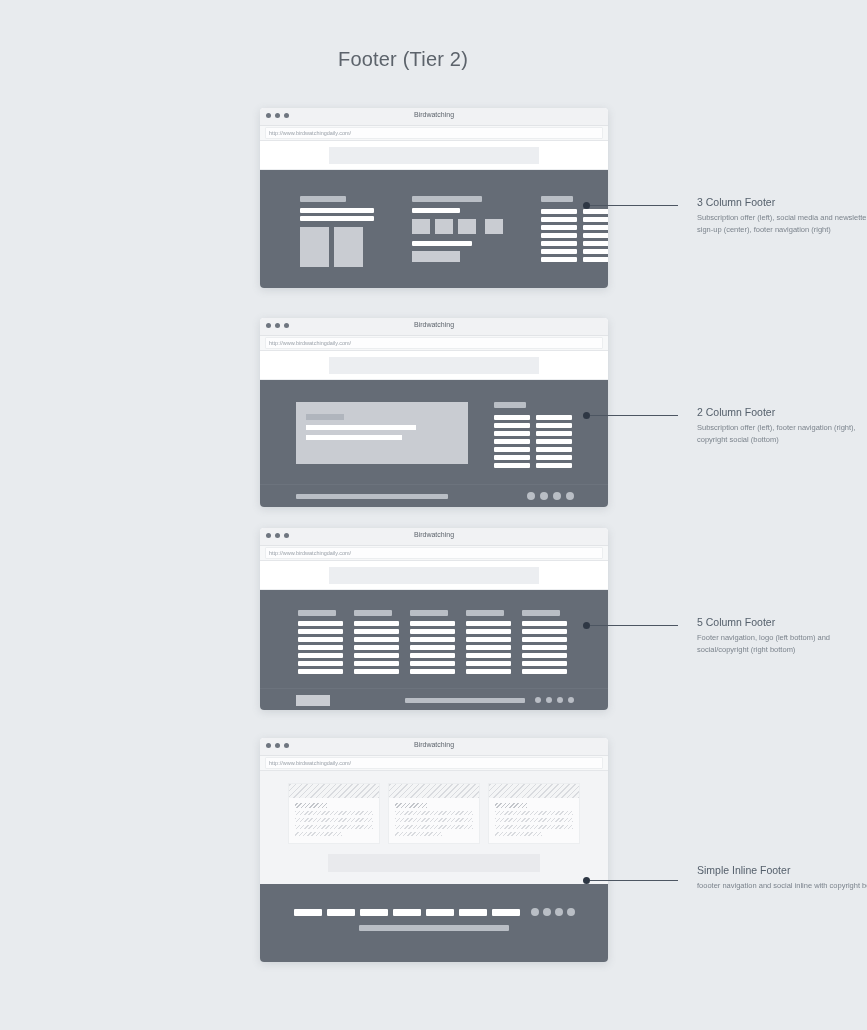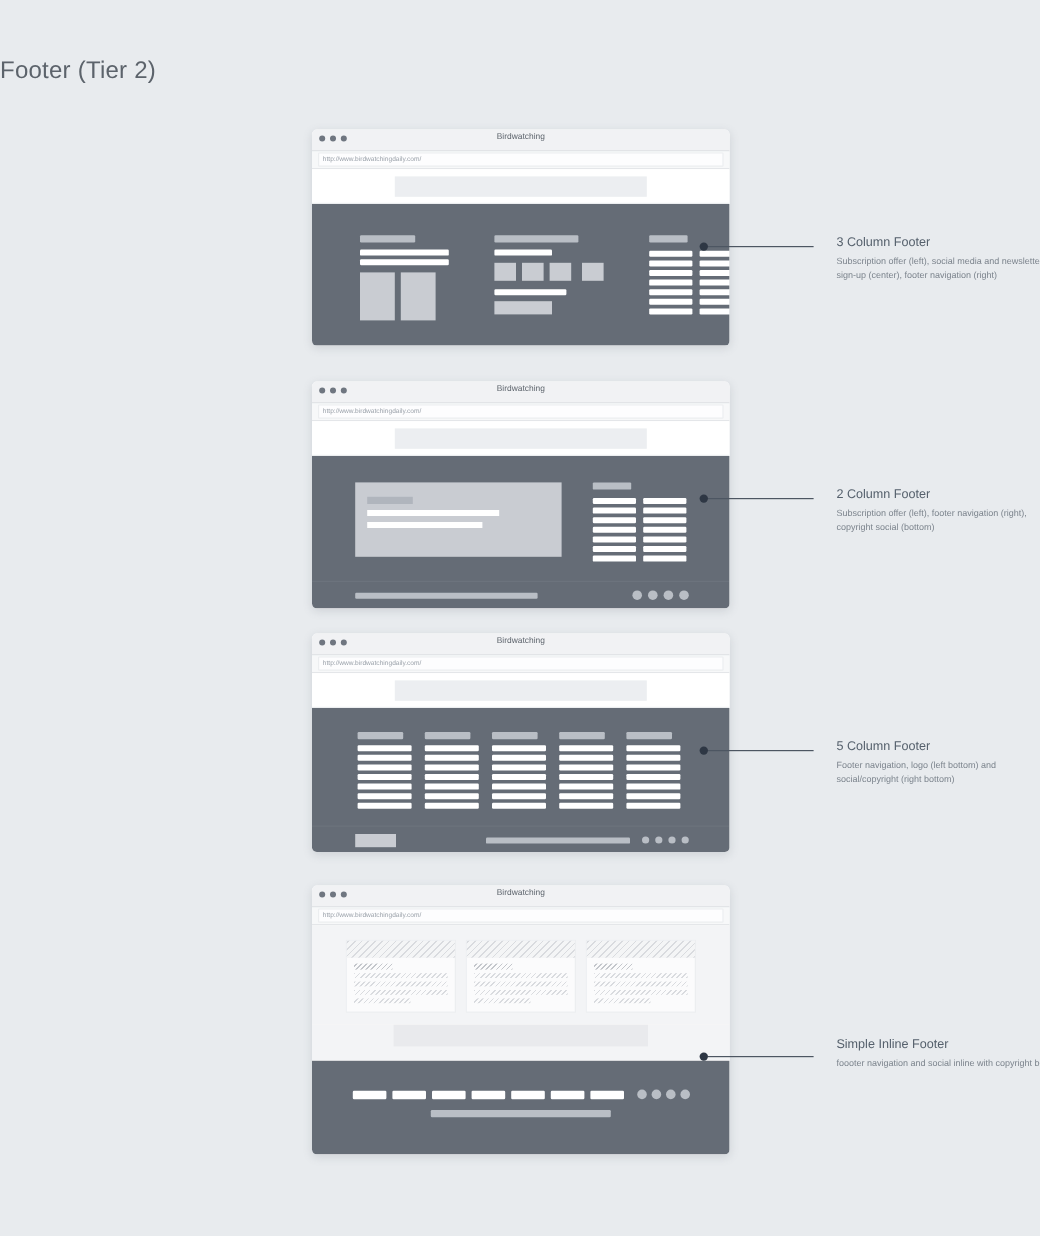--- a/index.html
+++ b/index.html
@@ -14,20 +14,21 @@
     position: relative;
     overflow: hidden;
   }
 
   
   .page-title {
     position: absolute;
     top: 48px;
     left: 0;
     width: 806px;
+    text-align: center;
     font-size: 20px;
     color: #5c636b;
     letter-spacing: 0.2px;
     font-weight: 400;
   }
 
   
   .mockup {
     position: absolute;
     left: 260px;

